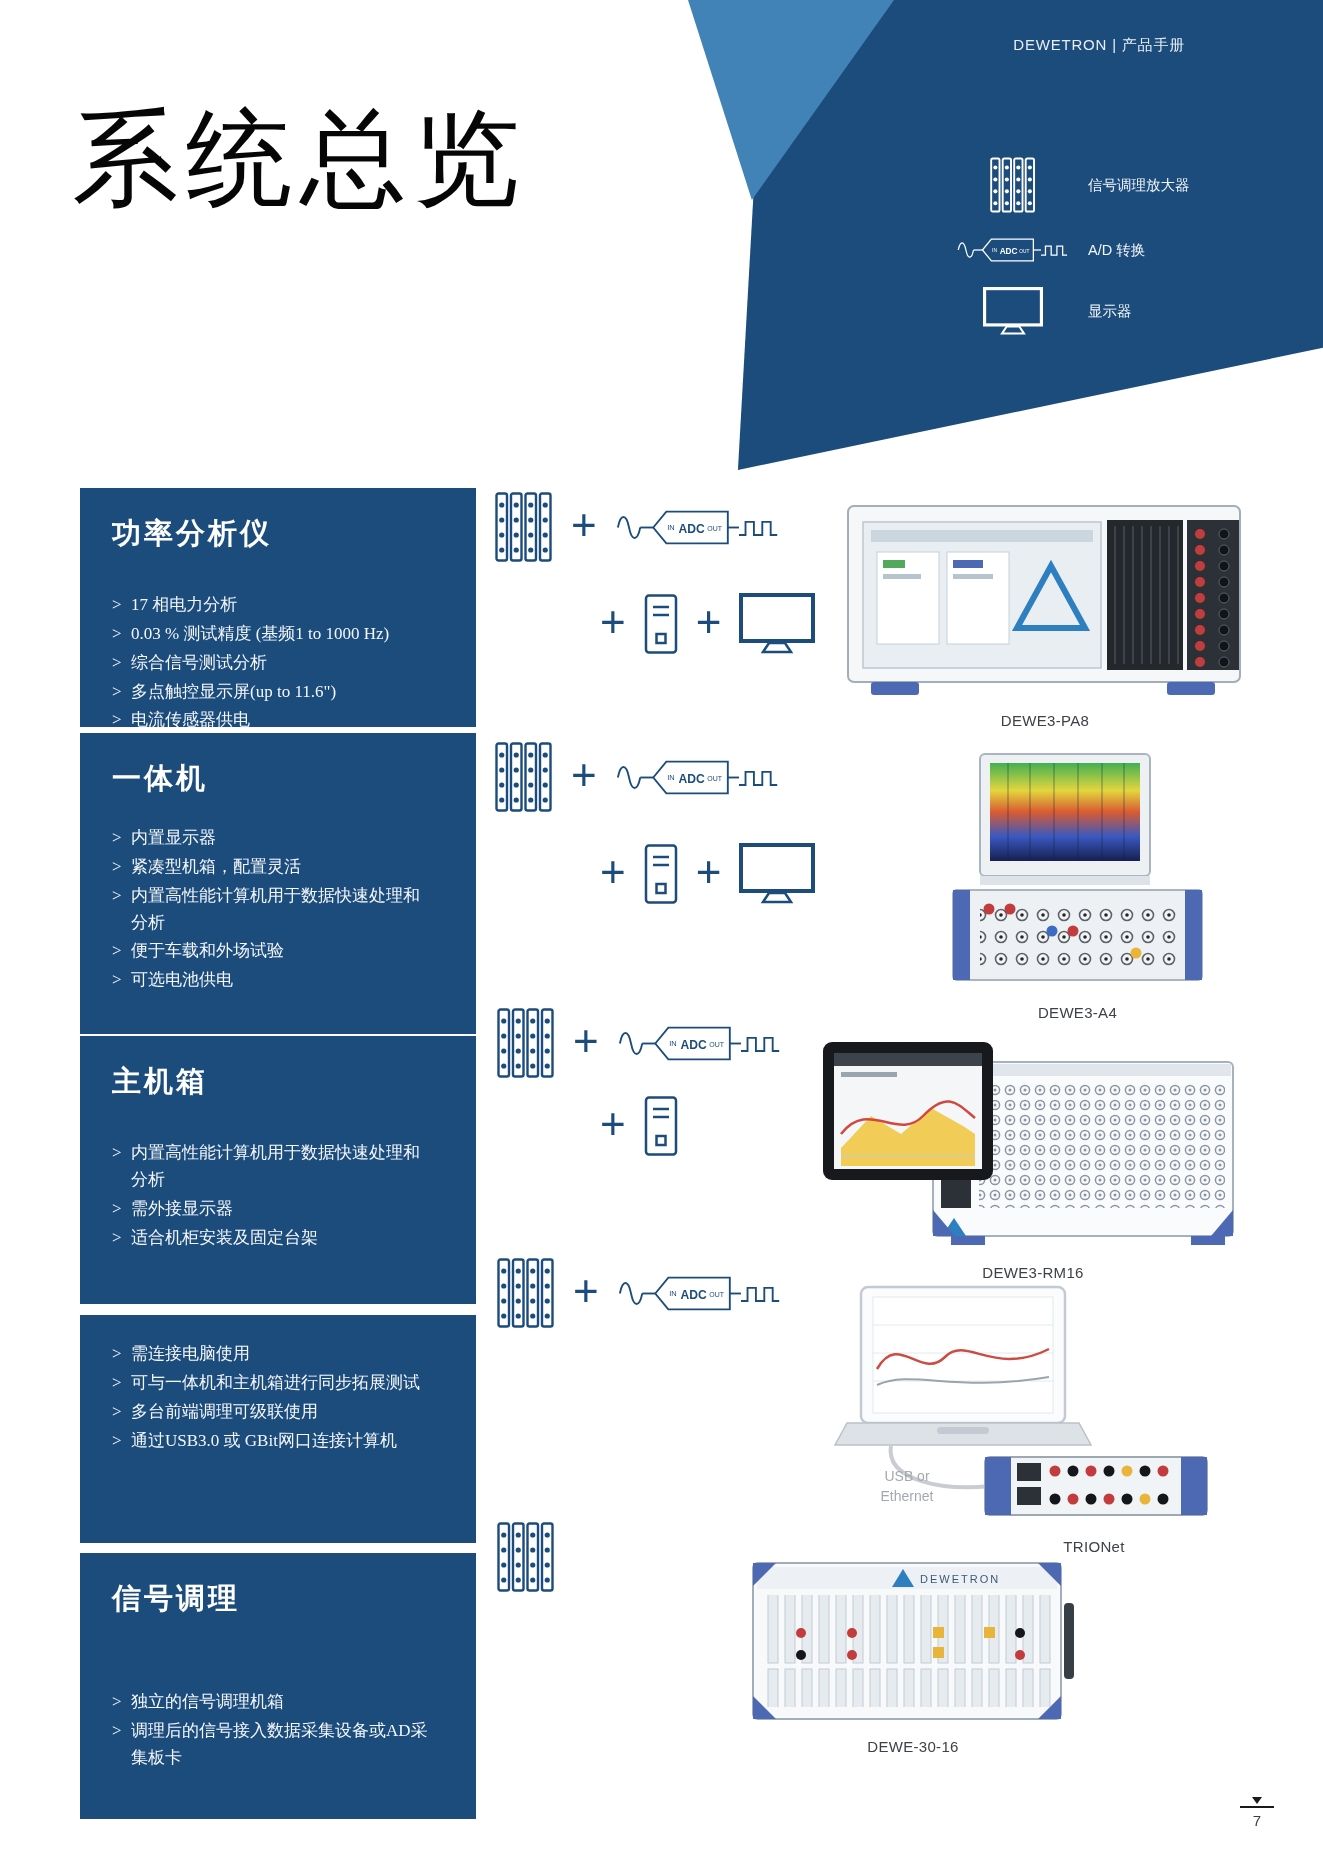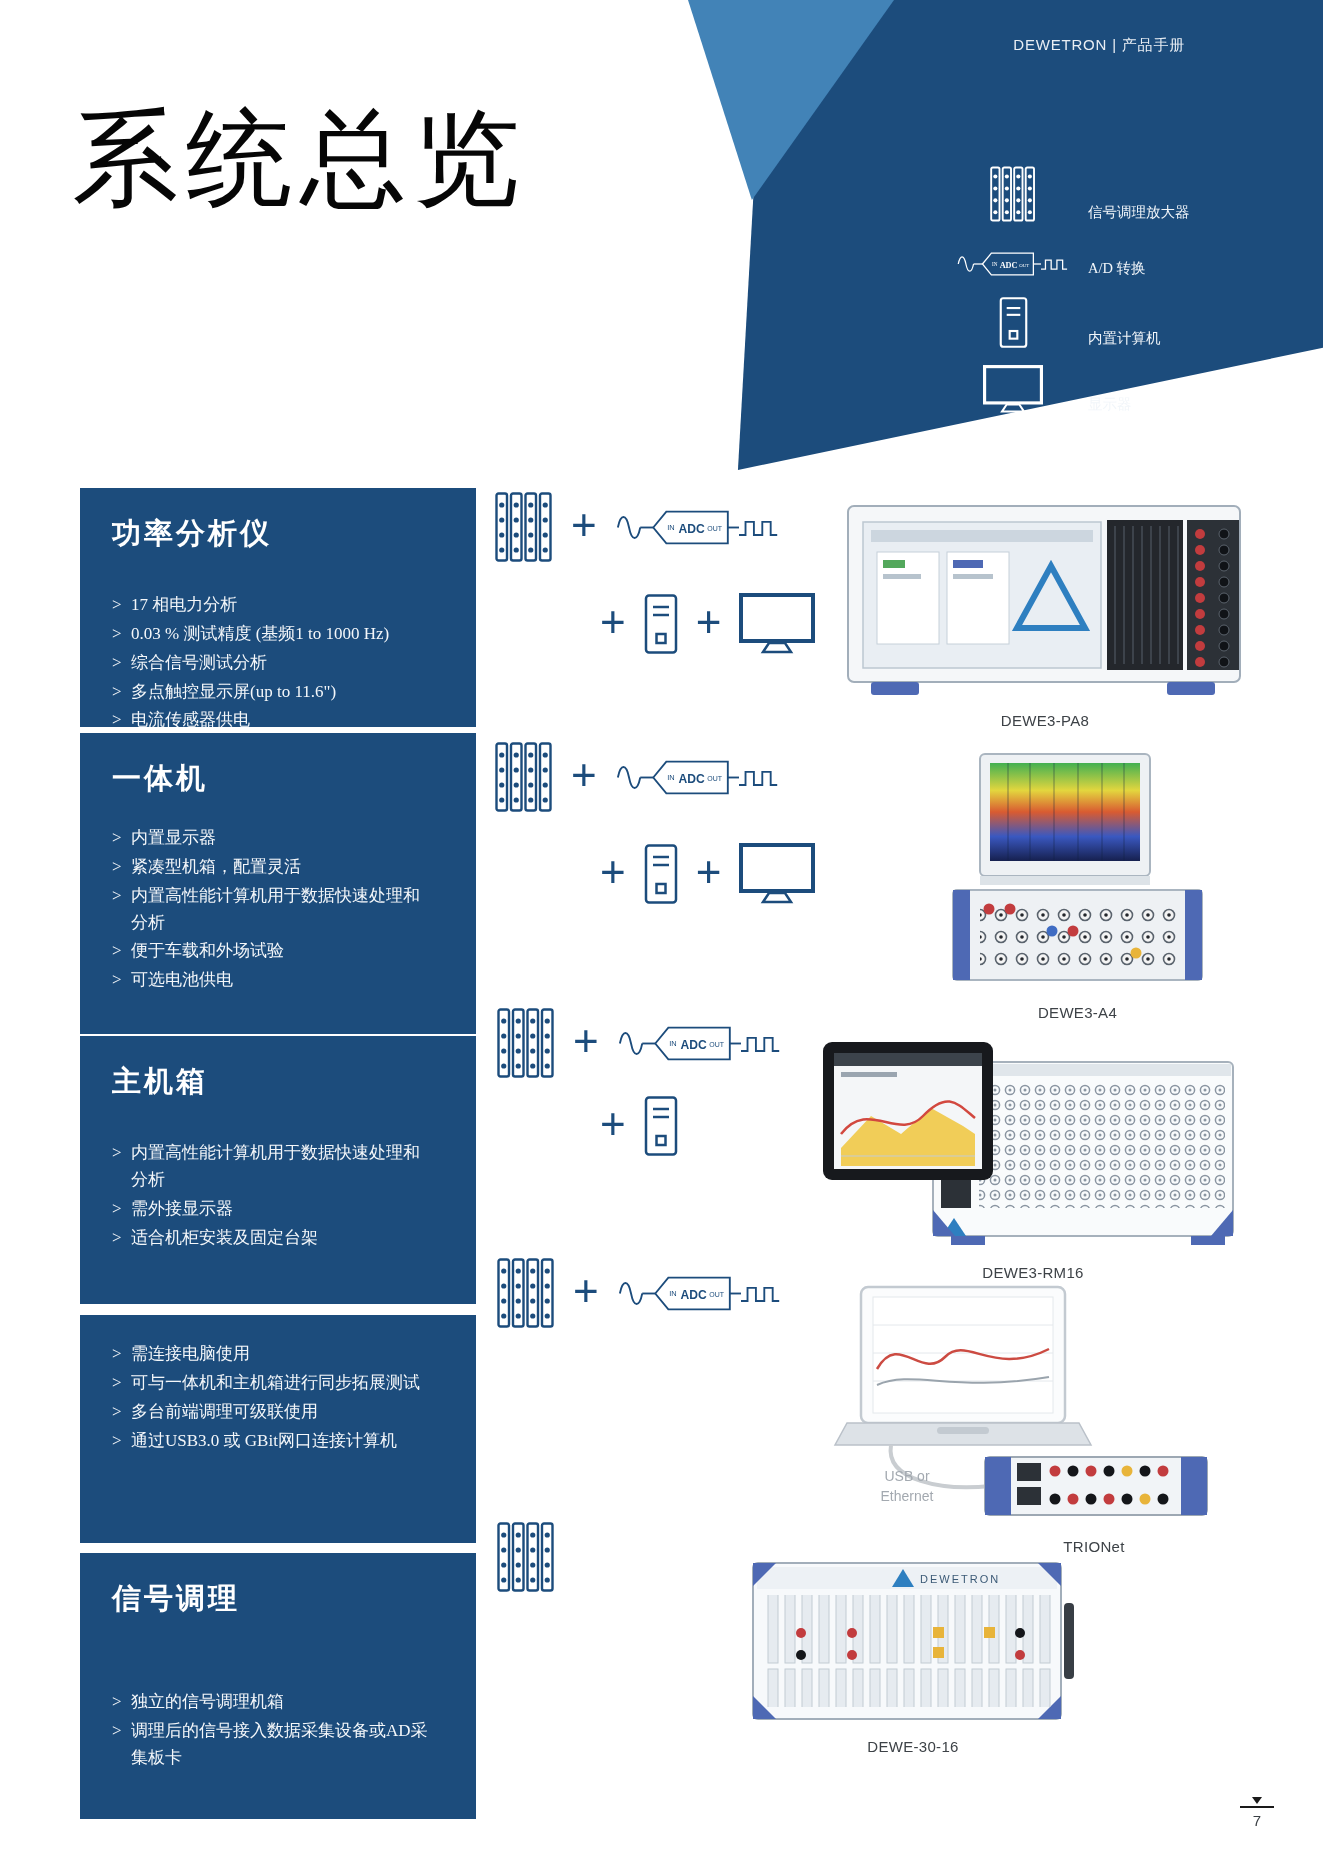--- a/index.html
+++ b/index.html
@@ -10,21 +10,21 @@
   
   .tri-dark { position:absolute; left:735px; top:0; width:588px; height:470px;
               background:#1C4C7C; clip-path:polygon(5% 0, 100% 0, 100% 74%, 0.5% 100%); z-index:1; }
   .tri-light { position:absolute; left:688px; top:0; width:206px; height:200px;
                background:#4283B7; clip-path:polygon(0 0, 100% 0, 31% 100%); z-index:2; }
   .header-text { position:absolute; top:36px; right:138px; z-index:3; color:#E9EEF4;
                  font-size:15px; letter-spacing:0.8px; }
 
   
   .legend { position:absolute; left:952px; top:148px; z-index:3; color:#ffffff; }
-  .legend-row { display:flex; align-items:flex-end;font-family:Liberation Serif, serif; }
+  .legend-row { display:flex; align-items:center; }
   .legend-row.r1 { height:74px; } .legend-row.r2 { height:56px; }
   .legend-row.r3 { height:70px; } .legend-row.r4 { height:66px; }
   .legend-icon { width:122px; display:flex; justify-content:center; align-items:center; flex:0 0 auto; }
   .legend-label { margin-left:14px; font-size:14.5px; color:#F2F6FA; white-space:nowrap; }
 
   
   .page-title { position:absolute; left:72px; top:88px; font-family:"Liberation Serif", serif;
                 font-size:106px; font-weight:400; color:#060606; letter-spacing:8px; white-space:nowrap; }
 
   
@@ -108,33 +108,20 @@
           </g>
           <g fill="currentColor">
             <text x="56" y="25" font-size="8">IN</text>
             <text x="68" y="27.5" font-size="13" font-weight="700">ADC</text>
             <text x="99" y="26" font-size="7.5">OUT</text>
           </g>
         </svg>
       </span>
       <span class="legend-label">A/D 转换</span>
     </div>
-    <div class="legend-row r3">
-      <span class="legend-icon">
-        <svg width="29" height="51" viewBox="0 0 34 60">
-          <g fill="none" stroke="currentColor" stroke-width="2.5">
-            <rect x="2" y="1.5" width="30" height="57" rx="3"></rect>
-            <path d="M9 13 H25"></path>
-              <path d="M9 21 H25"></path>
-            <rect x="12.5" y="40" width="9" height="9"></rect>
-          </g>
-        </svg>
-      </span>
-      <span class="legend-label">内置计算机</span>
-    </div>
     <div class="legend-row r4">
       <span class="legend-icon">
         <svg width="60" height="49" viewBox="0 0 76 62">
           <g fill="none" stroke="currentColor">
             <rect x="2" y="2" width="72" height="46" stroke-width="4"></rect>
             <polygon points="30,50 46,50 52,59 24,59" stroke-width="2.5"></polygon>
           </g>
         </svg>
       </span>
       <span class="legend-label">显示器</span>

